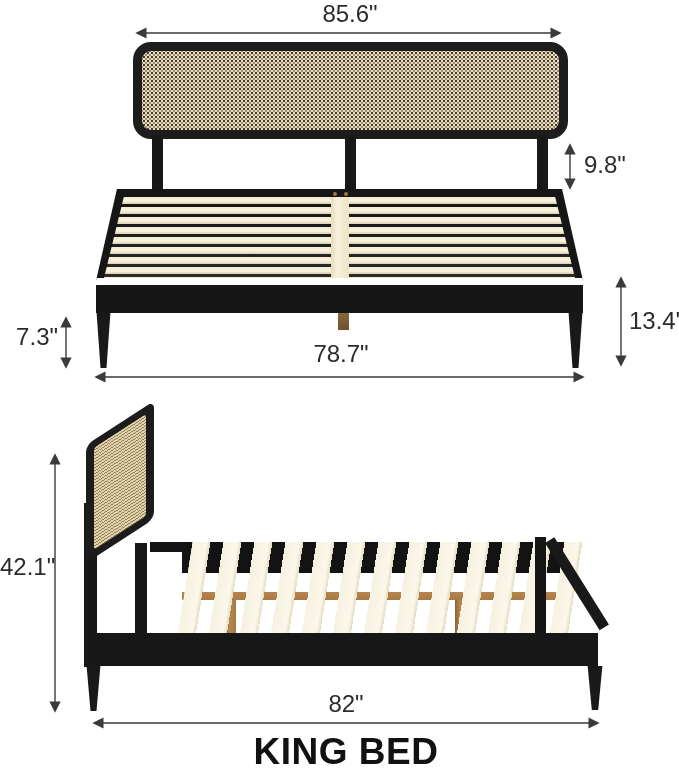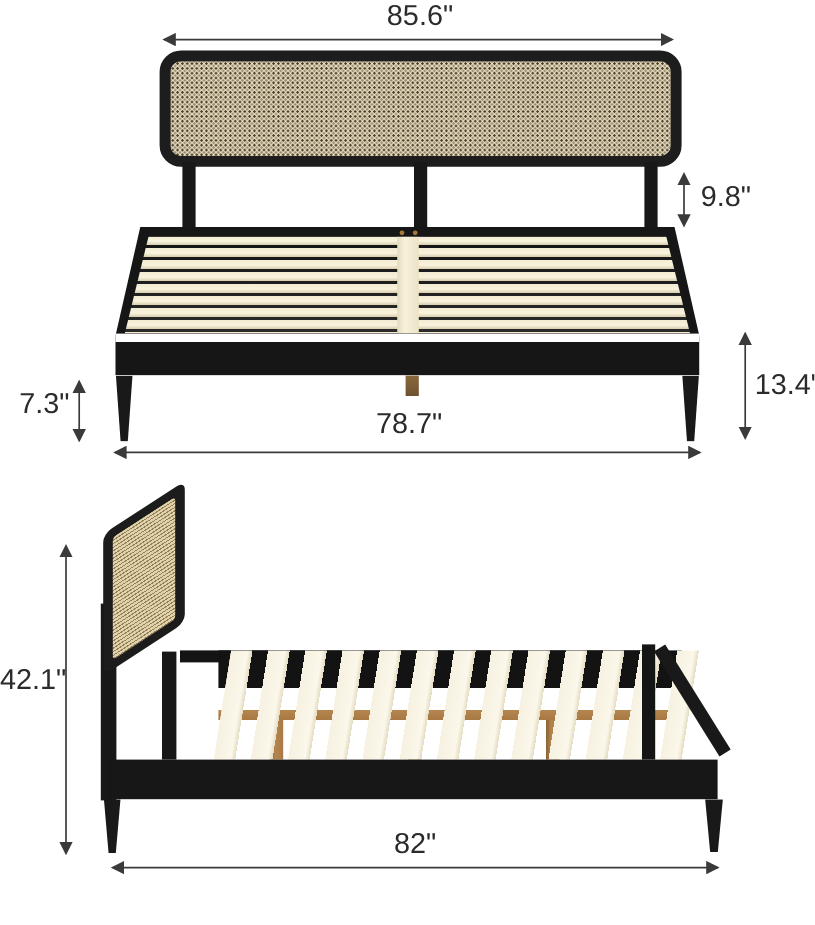--- a/index.html
+++ b/index.html
@@ -157,14 +157,15 @@
   </svg>
 
   <div class="lbl center" style="left:300px;top:0;width:100px;">85.6"</div>
   <div class="lbl" style="left:584px;top:151px;">9.8"</div>
   <div class="lbl right" style="left:8px;top:323px;width:50px;">7.3"</div>
   <div class="lbl" style="left:629px;top:307px;">13.4"</div>
   <div class="lbl center" style="left:291px;top:340px;width:100px;">78.7"</div>
   <div class="lbl right" style="left:0;top:553px;width:48px;">42.1"</div>
   <div class="lbl center" style="left:296px;top:690px;width:100px;">82"</div>
 
+  <div class="title">KING BED</div>
 
 </div>
 
 </body></html>

